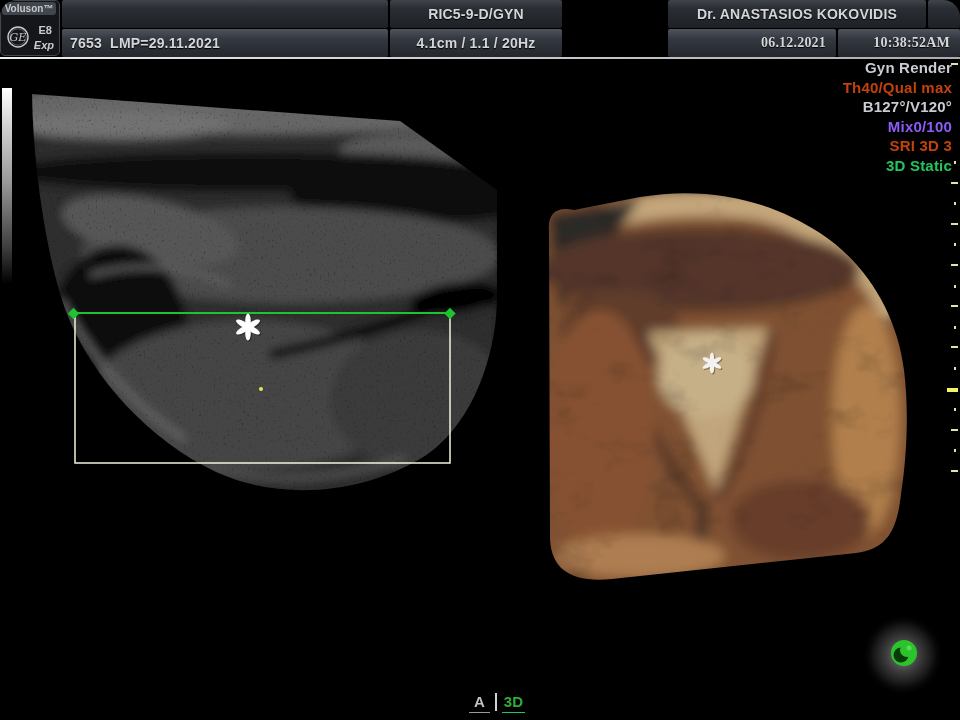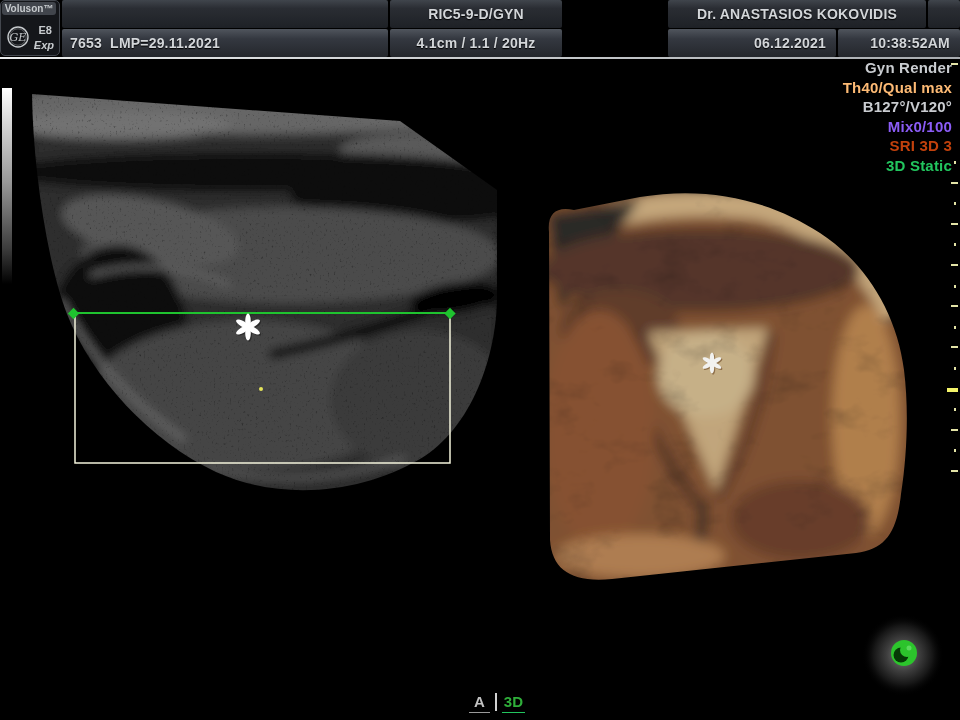--- a/index.html
+++ b/index.html
@@ -1,26 +1,26 @@
 <!DOCTYPE html>
 <html><head>
 <meta charset="utf-8">
 <style>
   html,body{margin:0;padding:0;background:#000;}
   #screen{position:relative;width:960px;height:720px;background:#000;overflow:hidden;
-          font-family:"Liberation Sans",sans-serif;}
+          font-family:"Liberation Sans",sans-serif;border-radius:17px;}
 
   
   .seg{position:absolute;display:flex;align-items:center;justify-content:center;
        color:#d3d6d9;font-size:14px;font-weight:bold;white-space:pre;border-radius:2px;
        text-shadow:0 1px 1px #000;letter-spacing:.2px;box-sizing:border-box;}
   .r1{background:linear-gradient(180deg,#40454c 0%,#2a2d33 30%,#1e2126 100%);}
   .r2{background:linear-gradient(180deg,#50555d 0%,#343840 35%,#24272c 100%);}
   .seg.left{justify-content:flex-start;padding-left:8px;}
-  .seg.right{justify-content:flex-end;padding-right:10px;}
+  .seg.right{justify-content:flex-end;padding-right:10px;font-family:Liberation Serif, serif;}
   #hdr-line{position:absolute;left:0;top:57px;width:960px;height:2px;
             background:linear-gradient(90deg,#eceeef,#a8acb0);}
 
   
   #logo{position:absolute;left:0;top:0;width:60px;height:56px;background:#14161a;
         border:1px solid #43474e;border-radius:5px;box-sizing:border-box;}
   #brand-tab{position:absolute;left:1px;top:1px;width:54px;background:#41454c;border-radius:3px;
              color:#c7cbce;font-size:10px;font-weight:bold;text-align:center;padding:1px 0;}
   #model-label{position:absolute;right:7px;top:23px;color:#c7cbce;font-size:11px;font-weight:bold;}
   #edition-label{position:absolute;right:5px;top:38px;color:#c7cbce;font-size:11px;
@@ -69,21 +69,21 @@
   <div class="seg r2 left" style="left:62px;top:29px;width:326px;height:28px">7653  LMP=29.11.2021</div>
   <div class="seg r2" style="left:390px;top:29px;width:172px;height:28px">4.1cm / 1.1 / 20Hz</div>
   <div class="seg r2 right" style="left:668px;top:29px;width:168px;height:28px">06.12.2021</div>
   <div class="seg r2 right" style="left:838px;top:29px;width:122px;height:28px">10:38:52AM</div>
   <div id="hdr-line"></div>
 
   <div id="graybar"></div>
 
   <div id="settings">
       <div style="color: rgb(201, 204, 208);">Gyn Render</div>
-      <div style="color: #fdba74;">Th40/Qual max</div>
+      <div style="color: #c2410c;">Th40/Qual max</div>
       <div style="color: rgb(201, 204, 208);">B127°/V120°</div>
       <div style="color: #8b5cf6;">Mix0/100</div>
       <div style="color: #c2410c;">SRI 3D 3</div>
       <div style="color: #22c55e;">3D Static</div>
     </div>
 
   <div id="ruler">
       <div class="tick" style="right: 2px; top: 63px; width: 7px; height: 2px; background: rgb(227, 227, 166);"></div>
       <div class="tick" style="right: 4px; top: 161px; width: 2.5px; height: 2.5px; background: rgb(227, 227, 166);"></div>
       <div class="tick" style="right: 2px; top: 182px; width: 7px; height: 2px; background: rgb(227, 227, 166);"></div>

